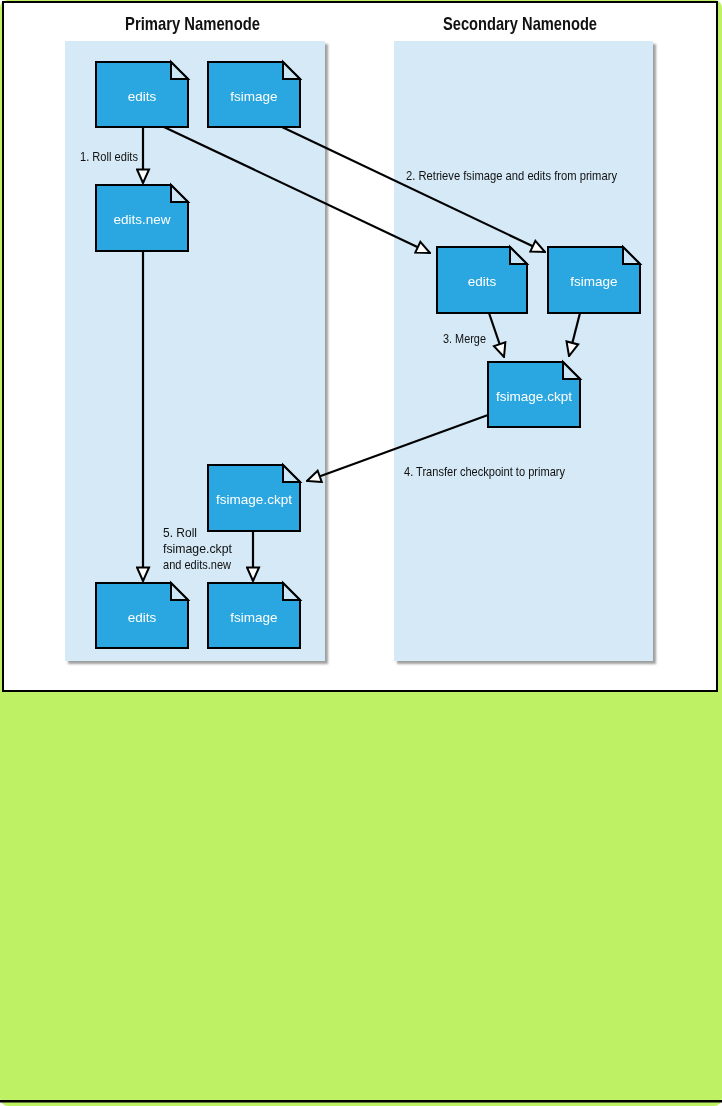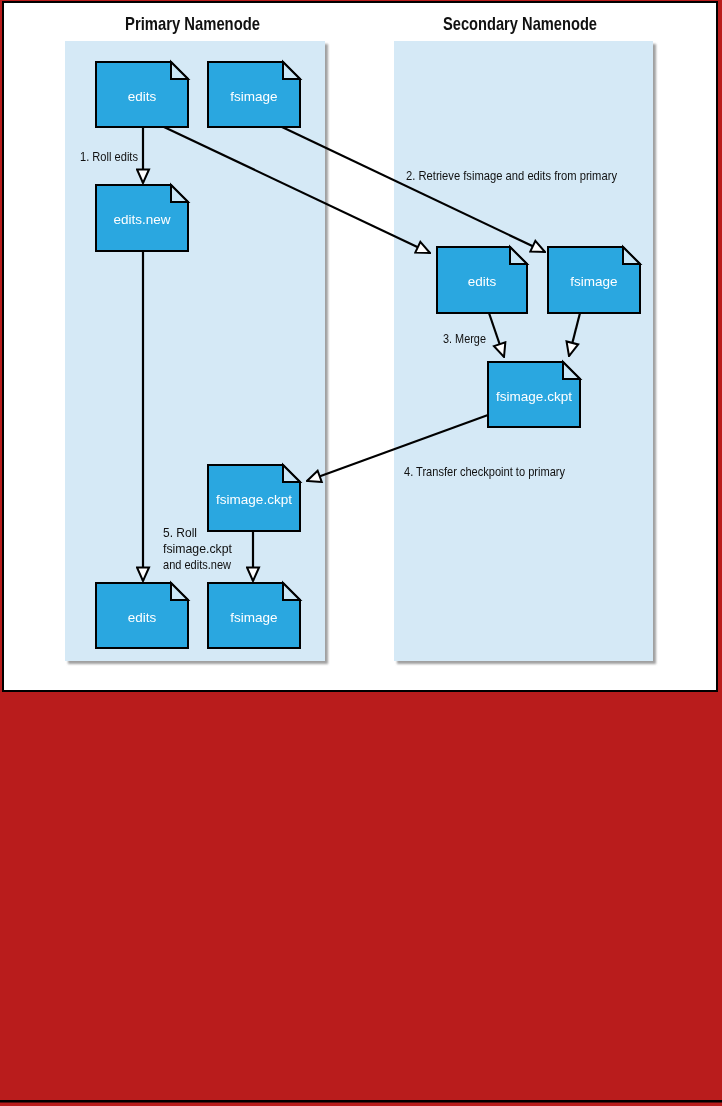--- a/index.html
+++ b/index.html
@@ -1,21 +1,22 @@
 <!DOCTYPE html>
 <html><head>
 <meta charset="utf-8">
 <style>
   html, body { margin: 0; padding: 0; background: #ffffff; }
   .page {
     position: relative;
     width: 722px;
     height: 1106px;
-    background: #b91c1c;
+    background: #bef264;
     font-family: "Liberation Sans", sans-serif;
+    border-radius: 8px;
   }
   svg { display: block; }
   text { font-family: "Liberation Sans", sans-serif; }
   .panel-title { font-size: 19px; font-weight: bold; fill: #111111; }
   .doc-label   { font-size: 13.5px; fill: #ffffff; }
   .step-label  { font-size: 13px; fill: #111111; }
   .doc-body    { stroke: #000000; stroke-width: 2; }
   .doc-fold    { stroke: #000000; stroke-width: 2; }
   .arrow-line  { stroke: #000000; stroke-width: 2.2; fill: none; }
   .outer-border{ fill: #ffffff; stroke: #000000; stroke-width: 2; }

